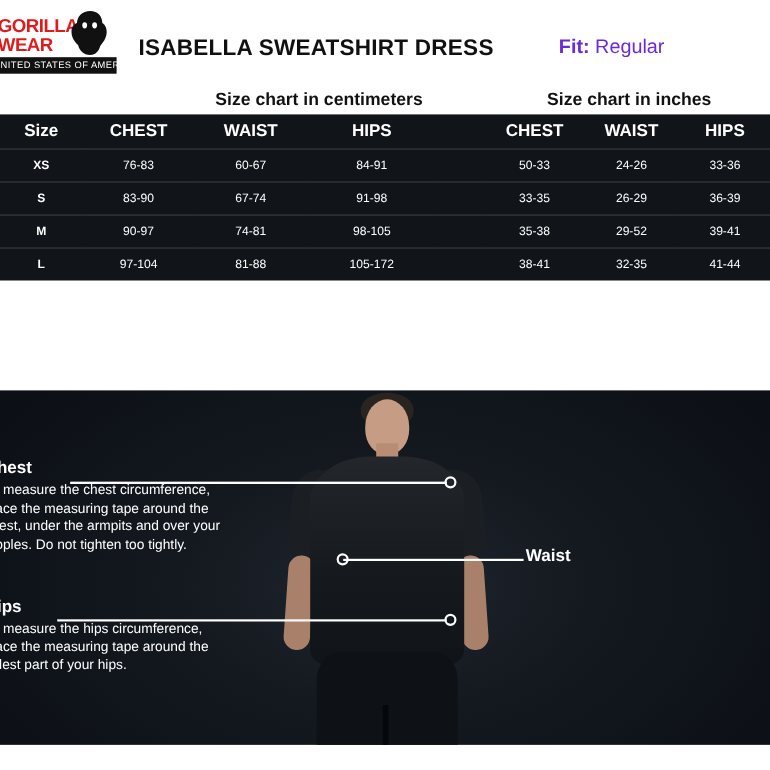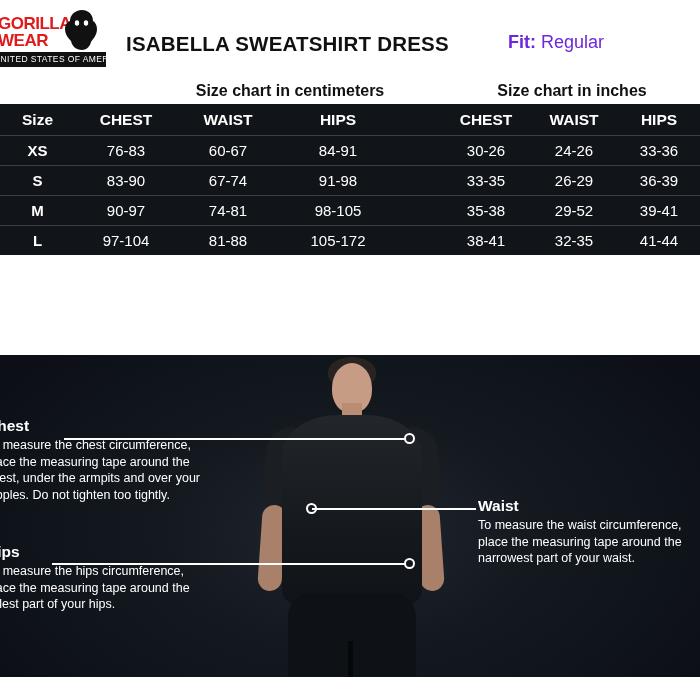--- a/index.html
+++ b/index.html
@@ -129,21 +129,21 @@
   }
   table.size-table {
     width: 700px;
     border-collapse: collapse;
     table-layout: fixed;
   }
   table.size-table th,
   table.size-table td {
     text-align: center;
     border-bottom: 1px solid #3a4047;
-    font-size: 15px;
+    font-size: 11px;
     padding: 0;
     height: 29px;
     vertical-align: middle;
   }
   table.size-table thead th {
     font-size: 15.5px;
     font-weight: bold;
     height: 31px;
     border-bottom: 1px solid #3a4047;
   }
@@ -379,21 +379,21 @@
         <th>HIPS</th>
       </tr>
     </thead>
     <tbody>
       <tr>
         <td class="sizecol">XS</td>
         <td>76-83</td>
         <td>60-67</td>
         <td>84-91</td>
         <td></td>
-        <td>30-26</td>
+        <td>50-33</td>
         <td>24-26</td>
         <td>33-36</td>
       </tr>
       <tr>
         <td class="sizecol">S</td>
         <td>83-90</td>
         <td>67-74</td>
         <td>91-98</td>
         <td></td>
         <td>33-35</td>
@@ -447,21 +447,20 @@
   <div class="title-rule" style="left: 64px; top: 83px; width: 342px;"></div>
   <div class="callout left" style="top: 62px;">
     <div class="c-title">Chest</div>
     <div class="c-body">To measure the chest circumference, place the measuring tape around the chest, under the armpits and over your nipples. Do not tighten too tightly.</div>
   </div>
 
   <div class="dot" style="left: 306px; top: 148px;"></div>
   <div class="leader" style="left: 312px; top: 153px; width: 164px;"></div>
   <div class="callout right" style="left: 478px; top: 142px;">
     <div class="c-title">Waist</div>
-    <div class="c-body">To measure the waist circumference, place the measuring tape around the narrowest part of your waist.</div>
   </div>
 
   <div class="dot" style="left: 404px; top: 203px;"></div>
   <div class="leader" style="left: 52px; top: 208px; width: 354px;"></div>
   <div class="callout left" style="top: 188px;">
     <div class="c-title">Hips</div>
     <div class="c-body">To measure the hips circumference, place the measuring tape around the fullest part of your hips.</div>
   </div>
 </div>
 

